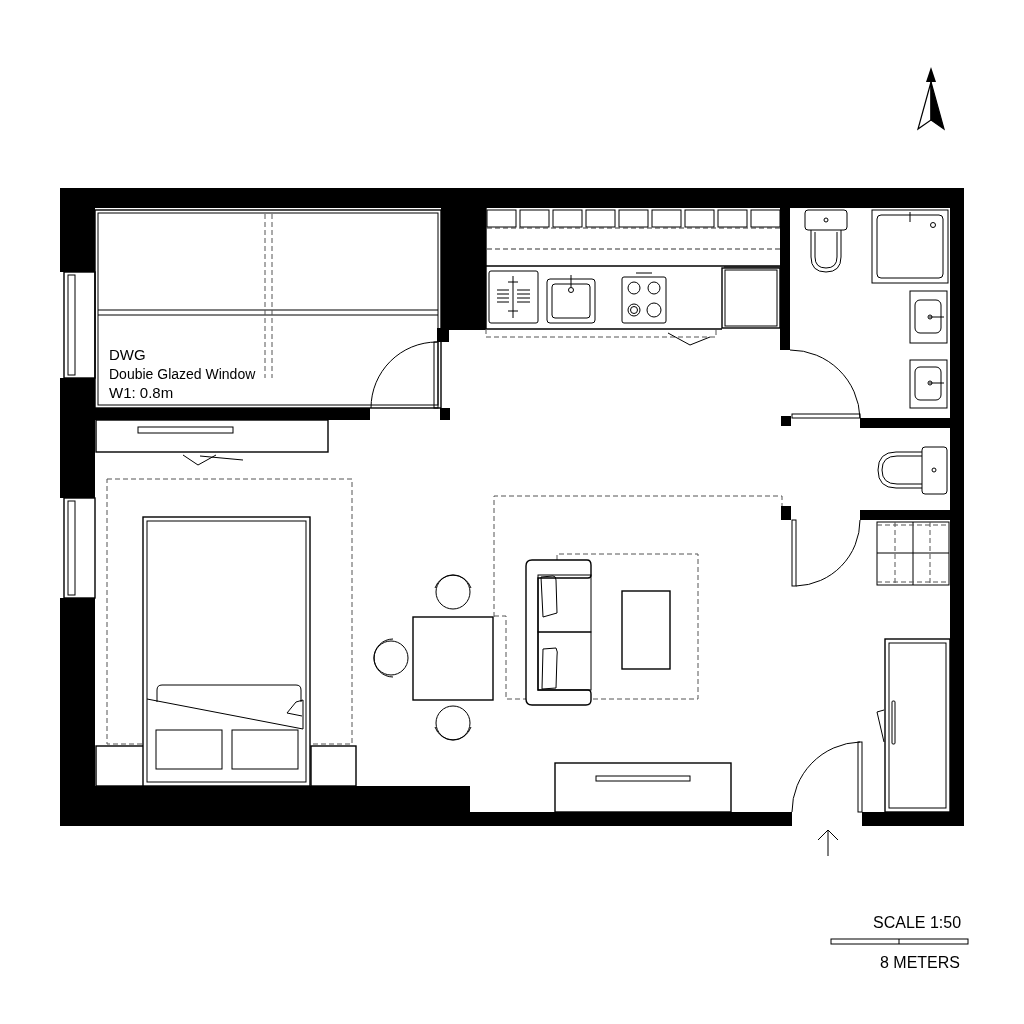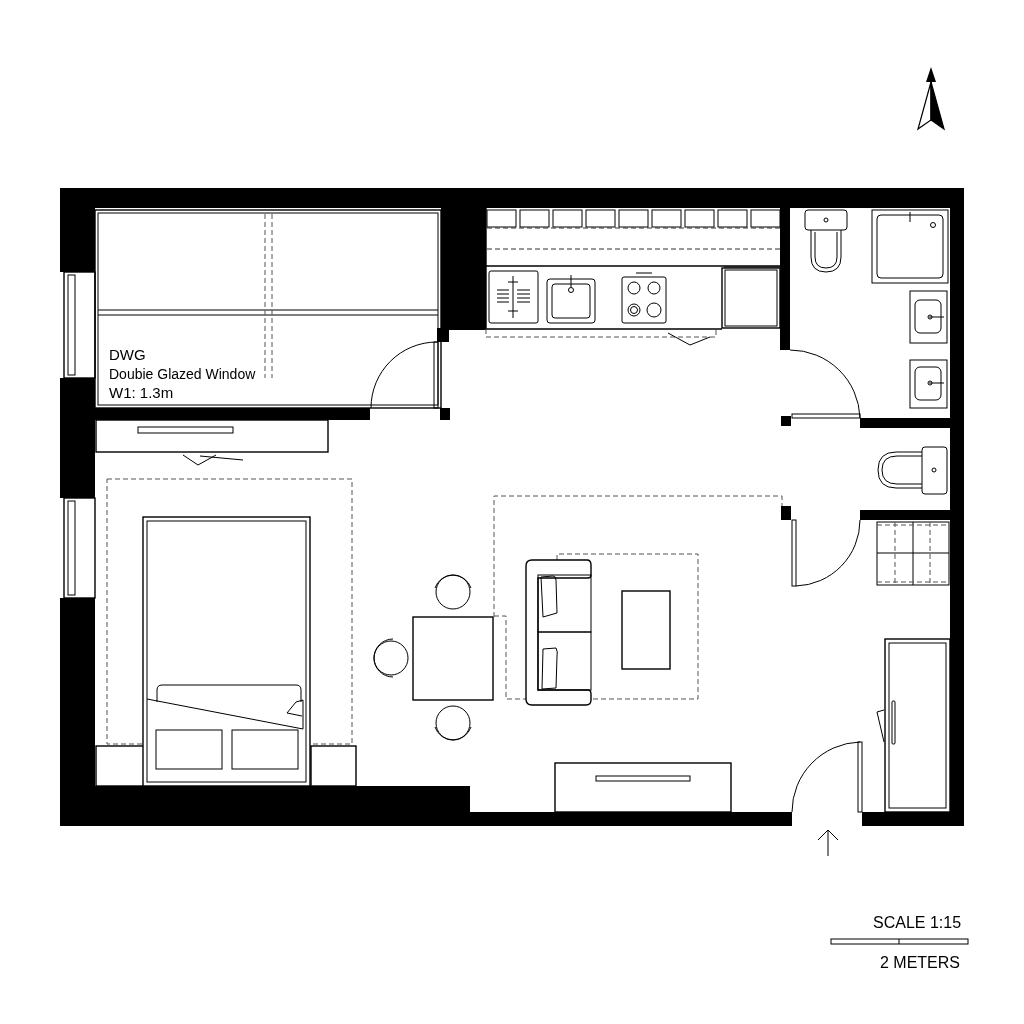--- a/index.html
+++ b/index.html
@@ -289,15 +289,15 @@
   </g>
 
   <g>
     <rect class="thin" x="831" y="939" width="137" height="5"></rect>
     <line class="thin" x1="899" y1="939" x2="899" y2="944"></line>
   </g>
 </svg>
 
 <div class="lbl lbl-dwg">DWG</div>
 <div class="lbl lbl-desc">Doubie Glazed Window</div>
-<div class="lbl lbl-w1">W1: 1.3m</div>
-<div class="lbl lbl-scale">SCALE 1:15</div>
-<div class="lbl lbl-meters">2 METERS</div>
+<div class="lbl lbl-w1">W1: 0.8m</div>
+<div class="lbl lbl-scale">SCALE 1:50</div>
+<div class="lbl lbl-meters">8 METERS</div>
 
 </body></html>

